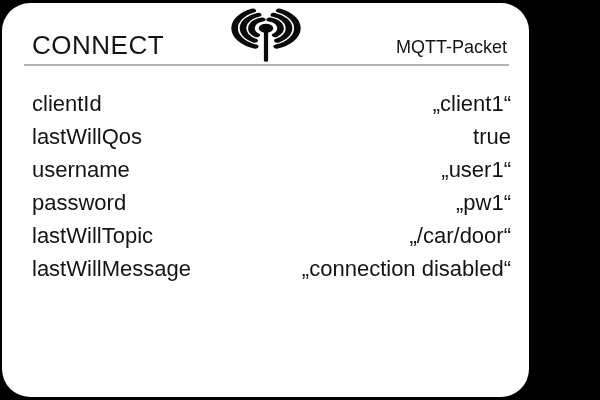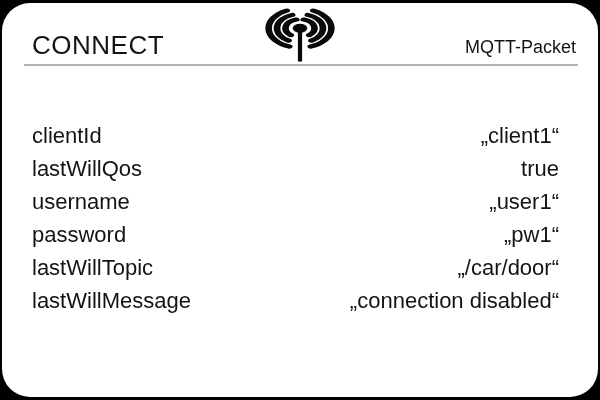--- a/index.html
+++ b/index.html
@@ -7,21 +7,21 @@
     padding: 0;
     width: 600px;
     height: 400px;
     overflow: hidden;
     background: var(--bg, #000);
     font-family: "Liberation Sans", "DejaVu Sans", sans-serif;
   }
   .card {
     position: absolute;
     left: 2px; top: 3px;
-    width: 596px; height: 394px;
+    width: 527px; height: 394px;
     background: var(--card, #fff);
     border-radius: 28px;
     box-sizing: border-box;
   }
   .header {
     position: absolute;
     left: 0; top: 0; right: 0;
     height: 64px;
   }
   .title {
@@ -51,23 +51,22 @@
     position: absolute;
     left: 22px;
     right: 20px;
     top: 61px;
     height: 2px;
     background: var(--divider, #b3b3b3);
   }
   .rows {
     position: absolute;
     left: 30px;
-    right: 39px;
+    right: 18px;
     top: 84px;
-    margin-top: 32px;
   }
   .row {
     display: flex;
     justify-content: space-between;
     align-items: baseline;
     height: 33px;
     line-height: 33px;
     font-size: 22px;
     color: var(--text, #141414);
     white-space: nowrap;

